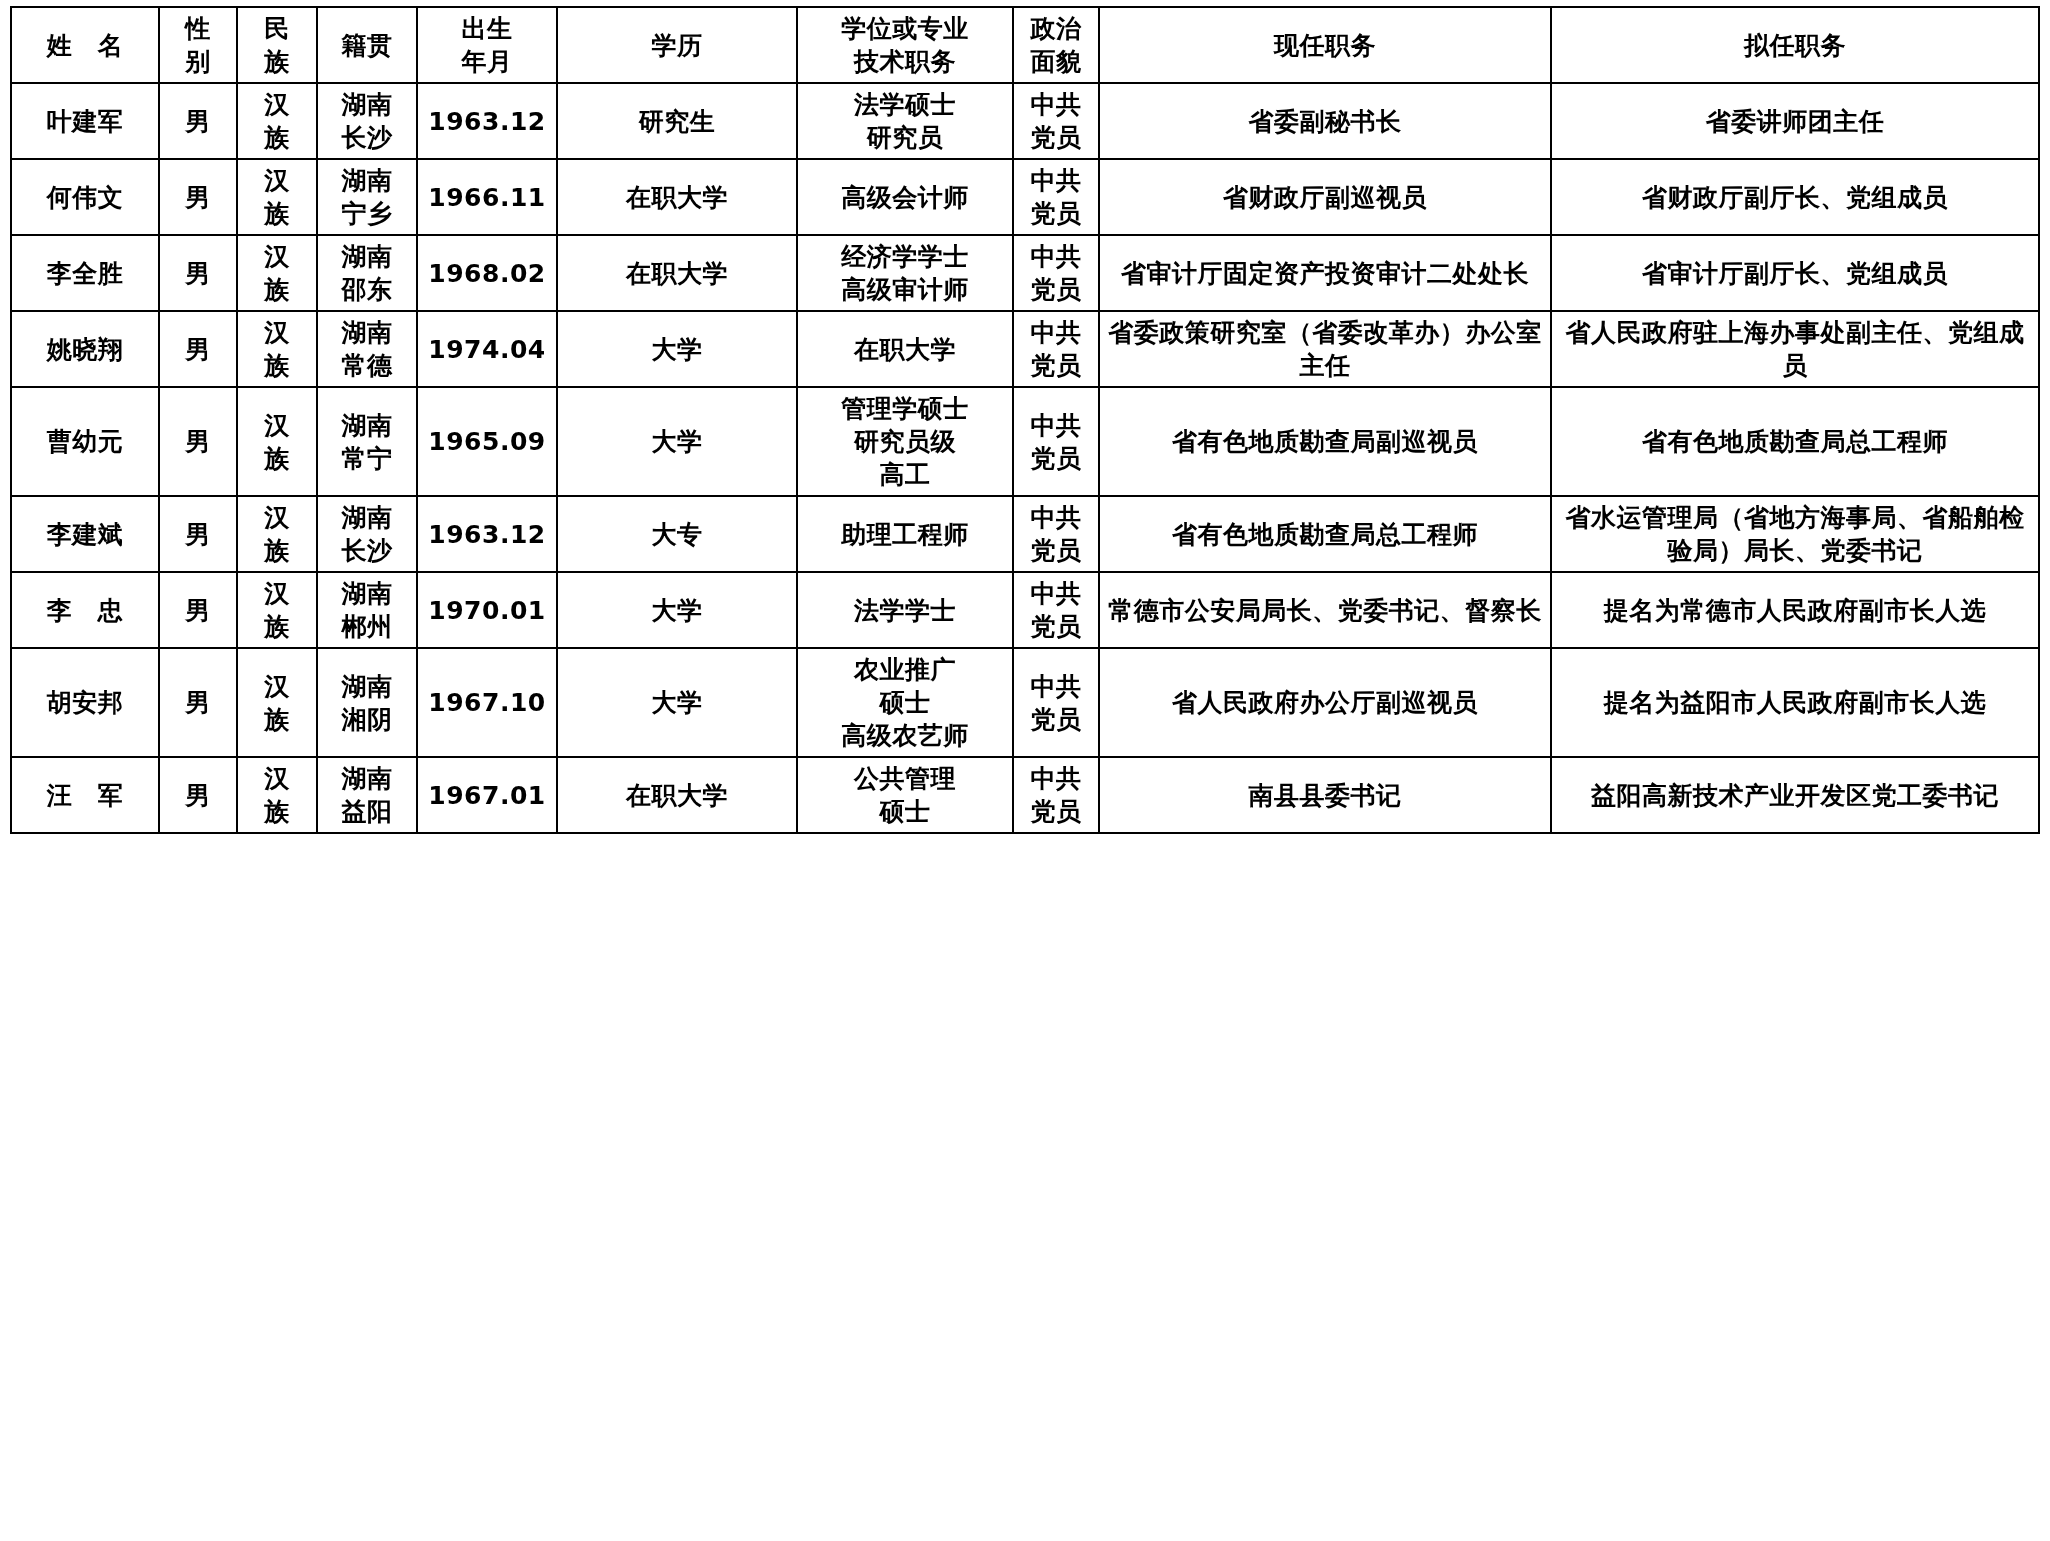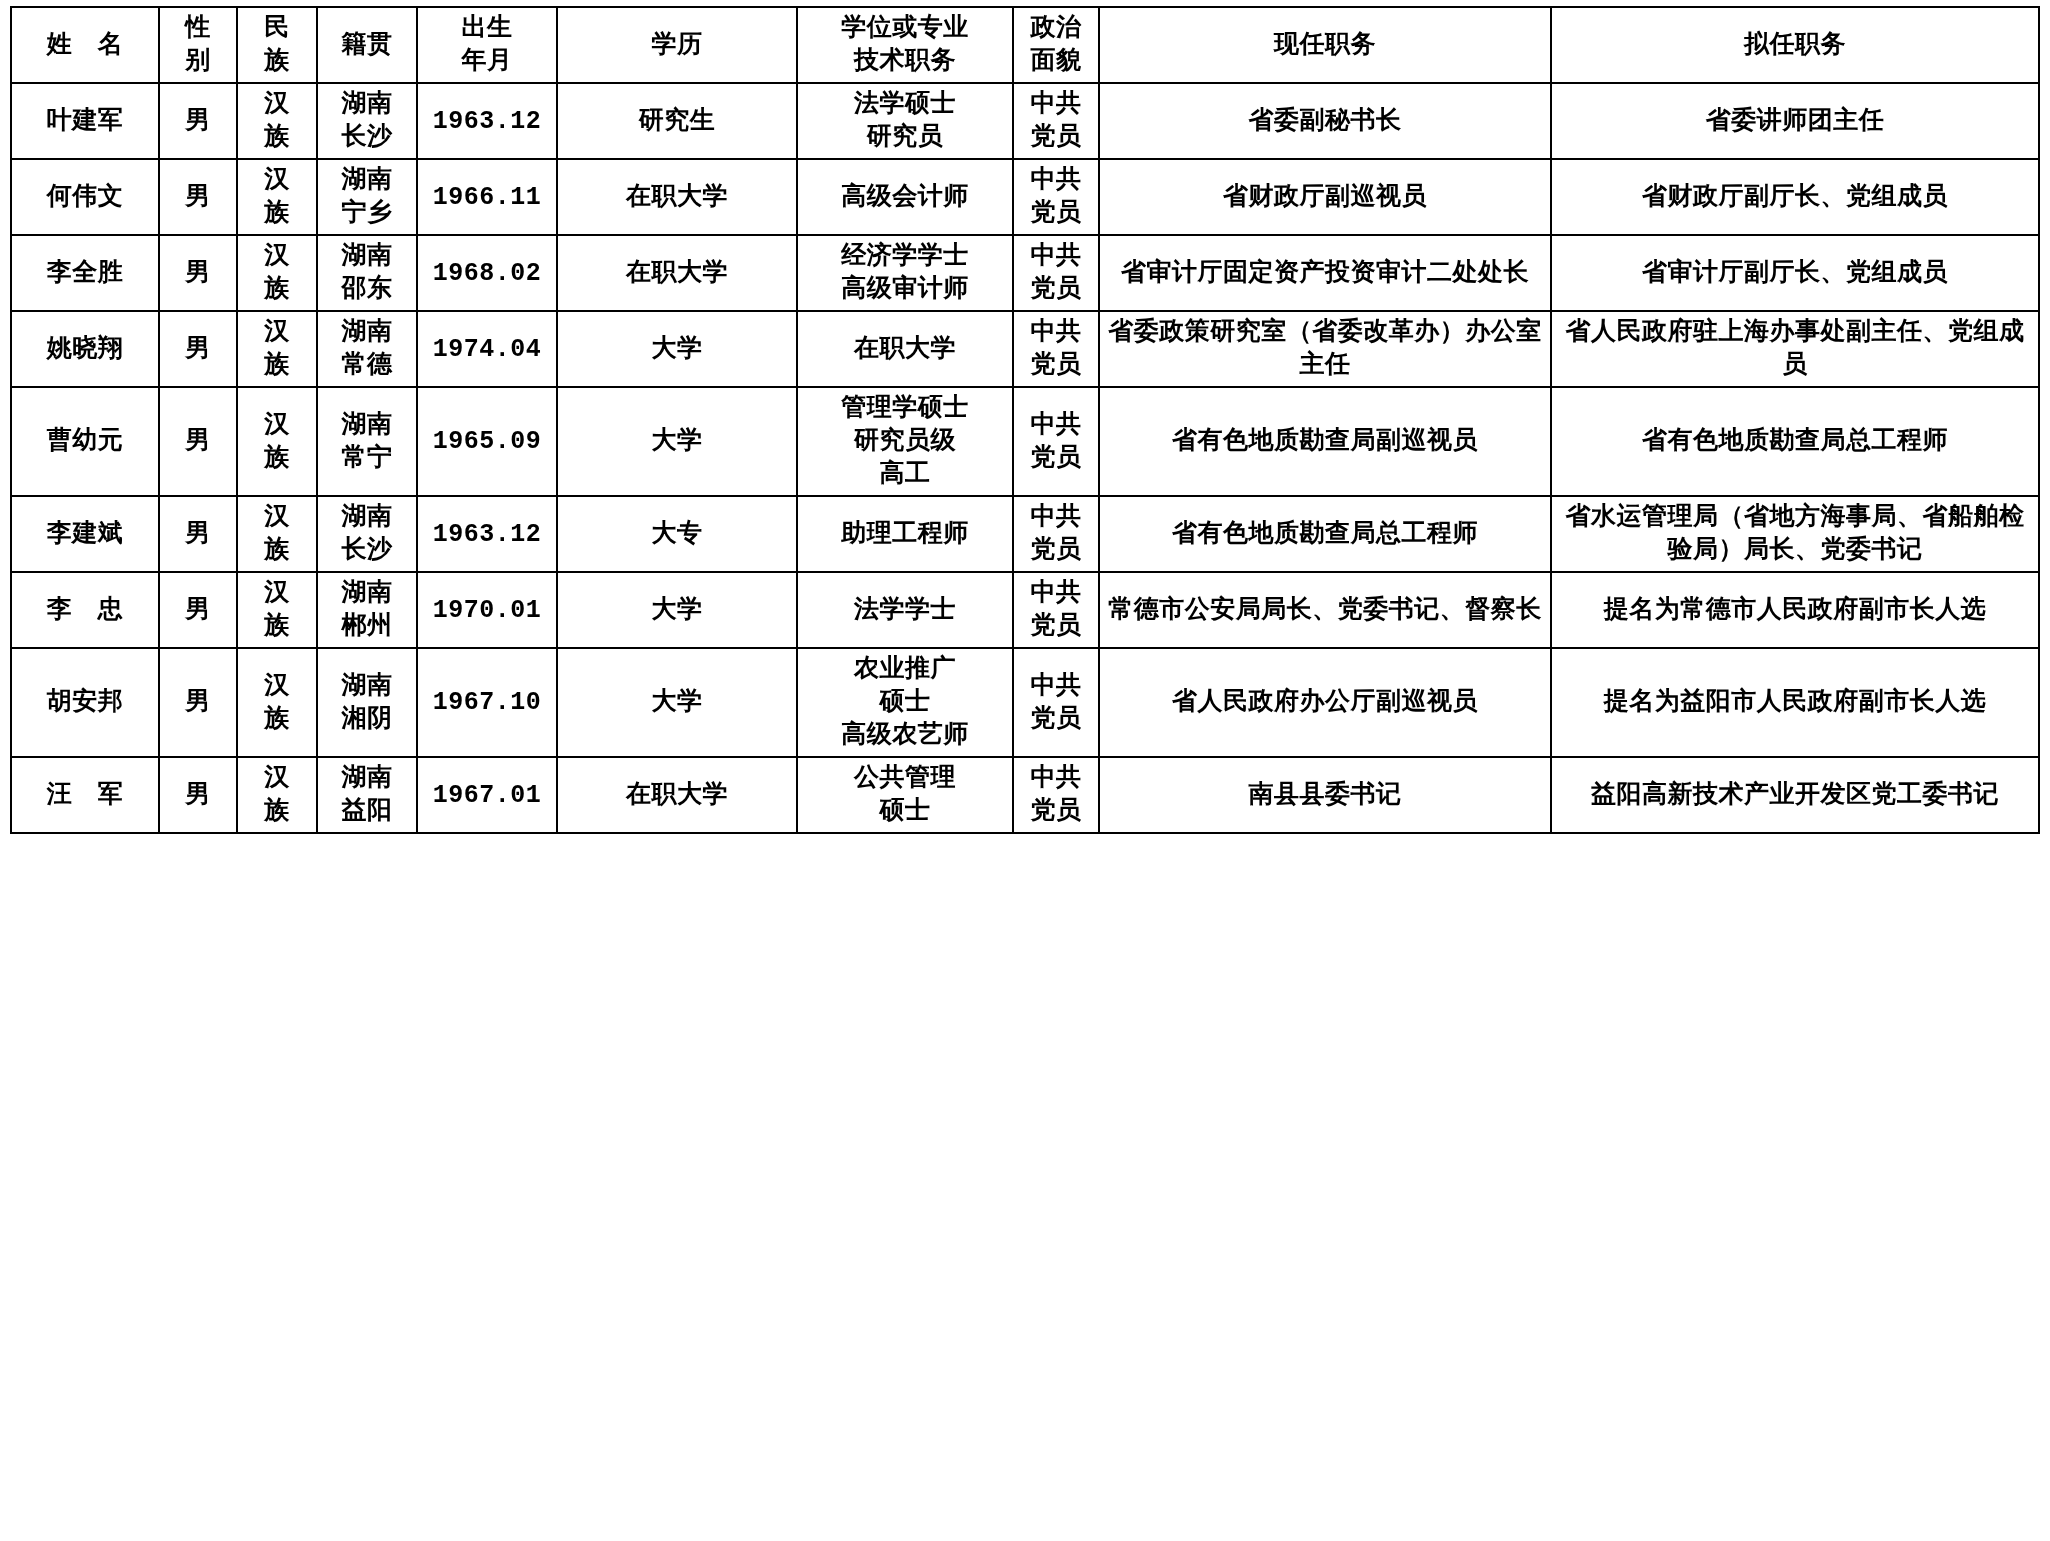--- a/index.html
+++ b/index.html
@@ -12,21 +12,20 @@
     height: 1541px;
     font-family: "DejaVu Sans", "Liberation Sans", sans-serif;
     color: #000000;
     overflow: hidden;
   }
   .page {
     box-sizing: border-box;
     width: 2050px;
     height: 1088px;
     padding: 6px 10px 0 10px;
-    font-family: Liberation Mono, monospace;
   }
   table.cadre-table {
     border-collapse: collapse;
     table-layout: fixed;
     width: 2028px;
     margin: 0 auto;
   }
   table.cadre-table td, table.cadre-table th {
     border: 2px solid #000000;
     padding: 4px 6px;

